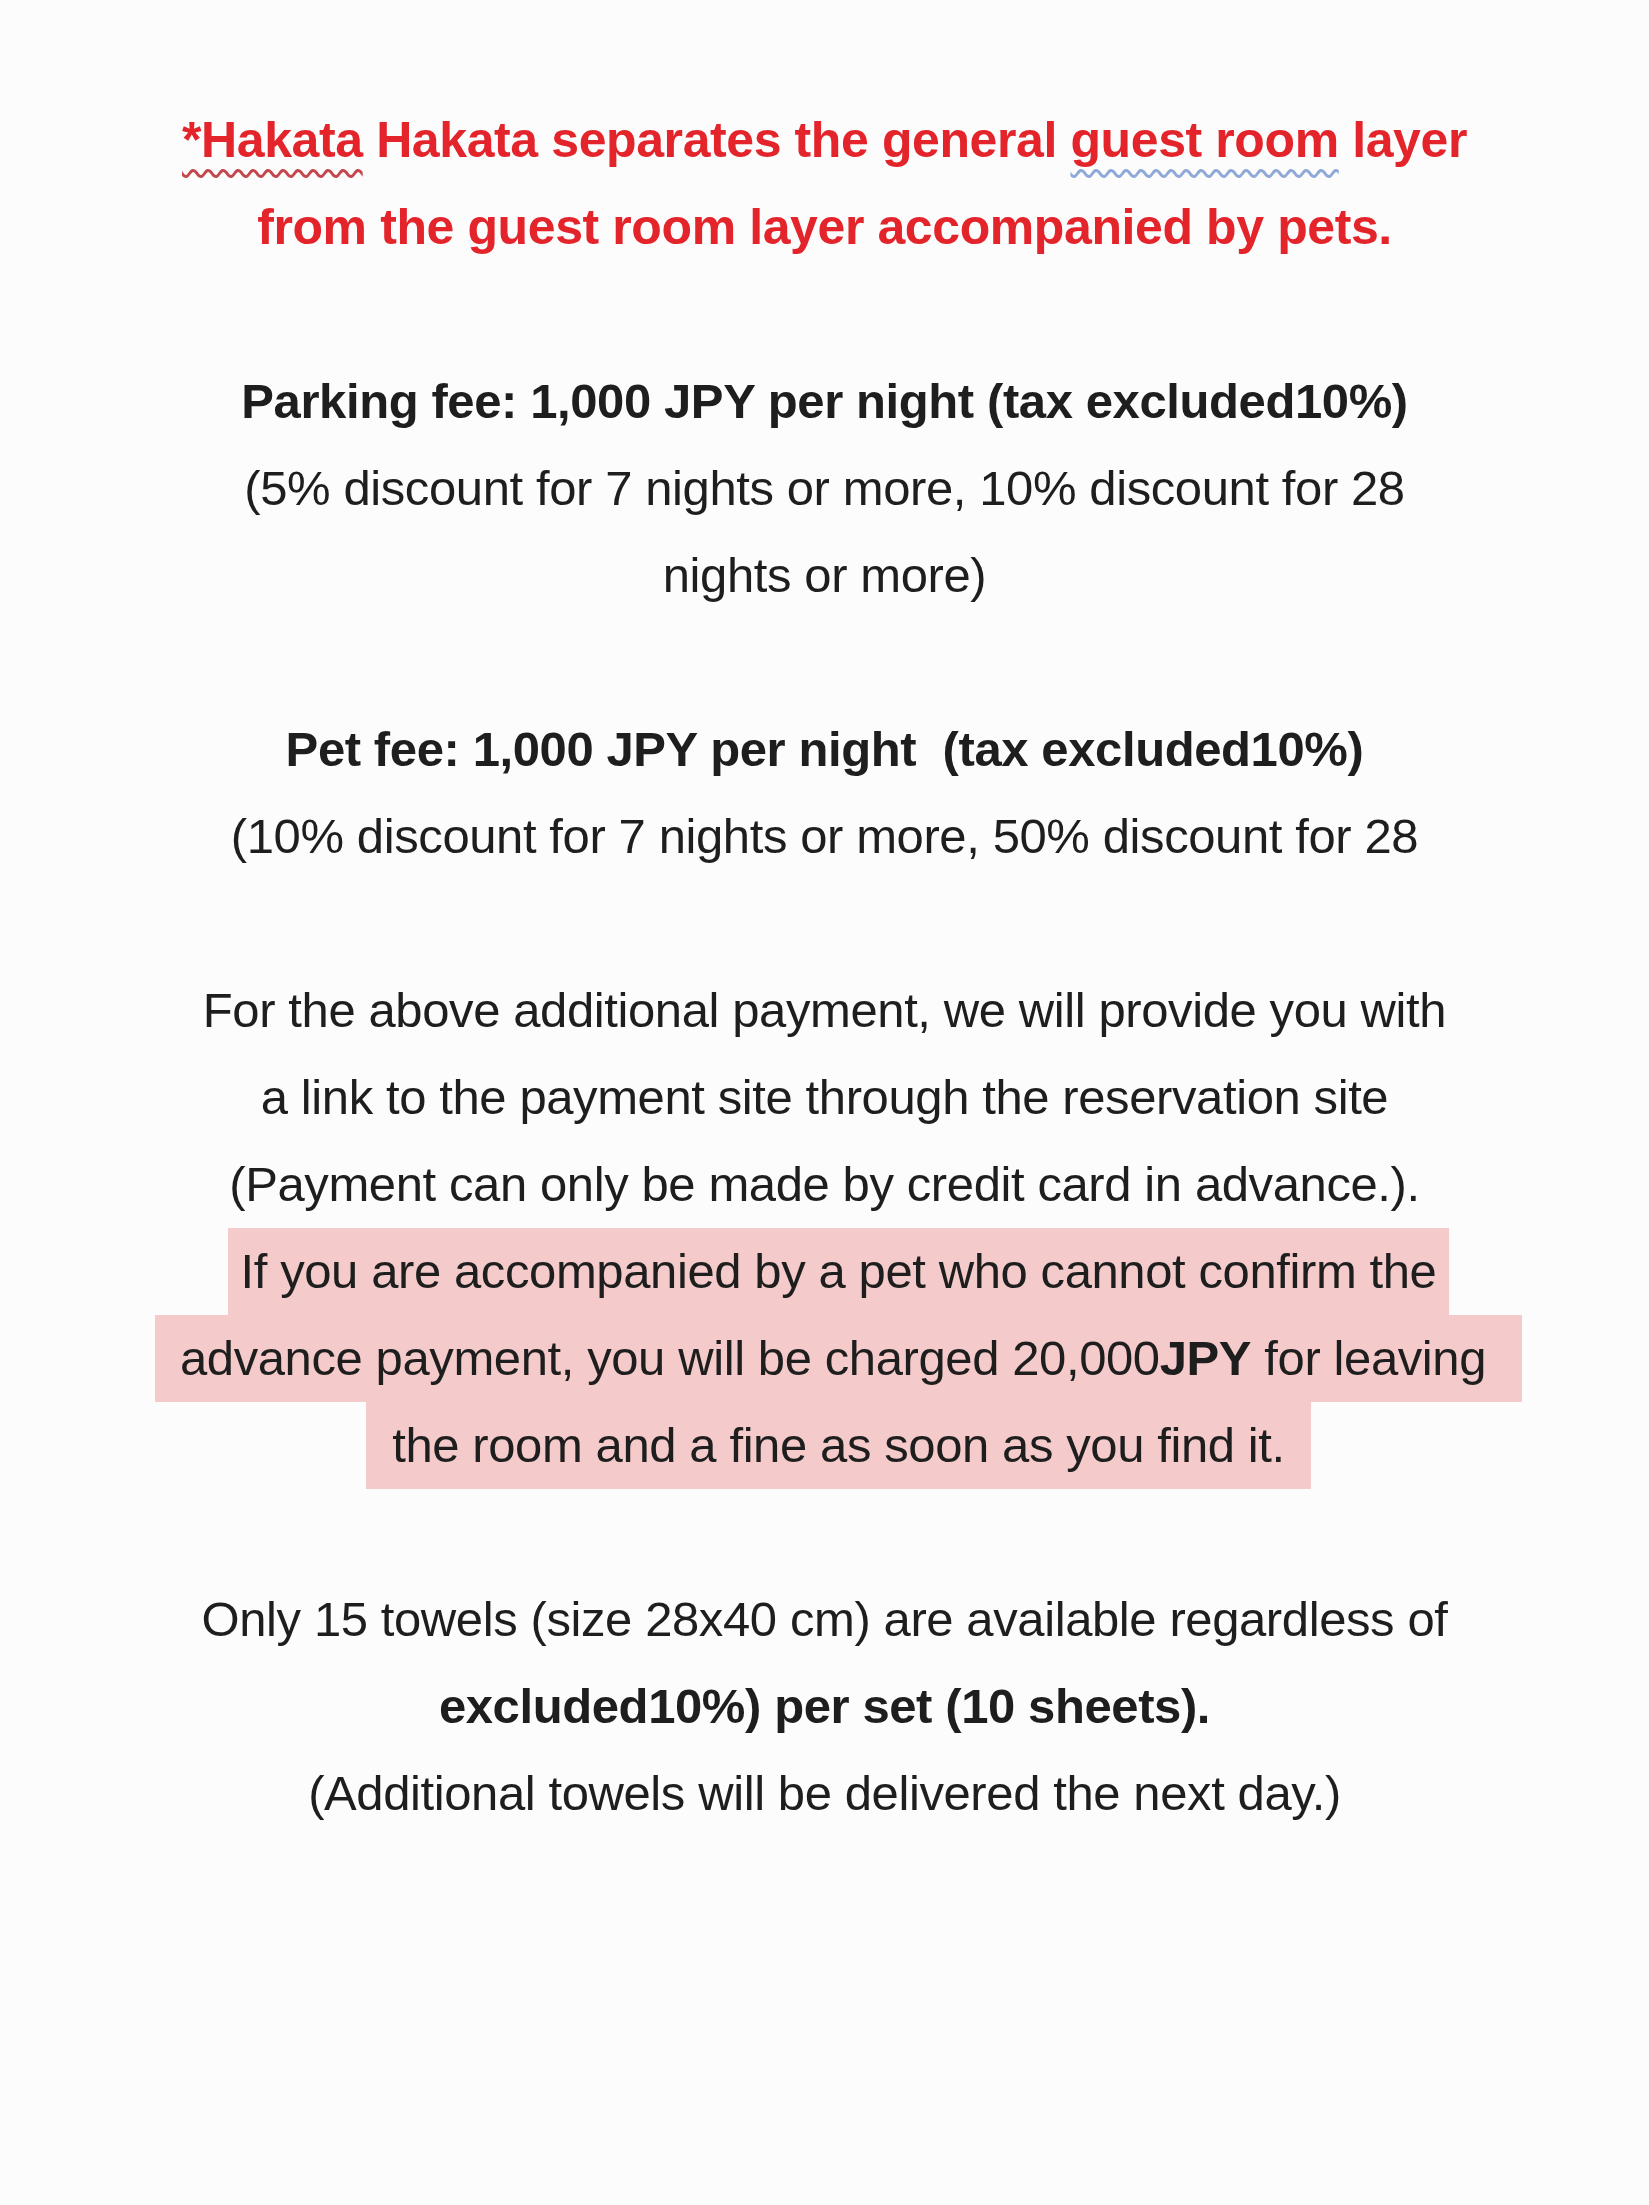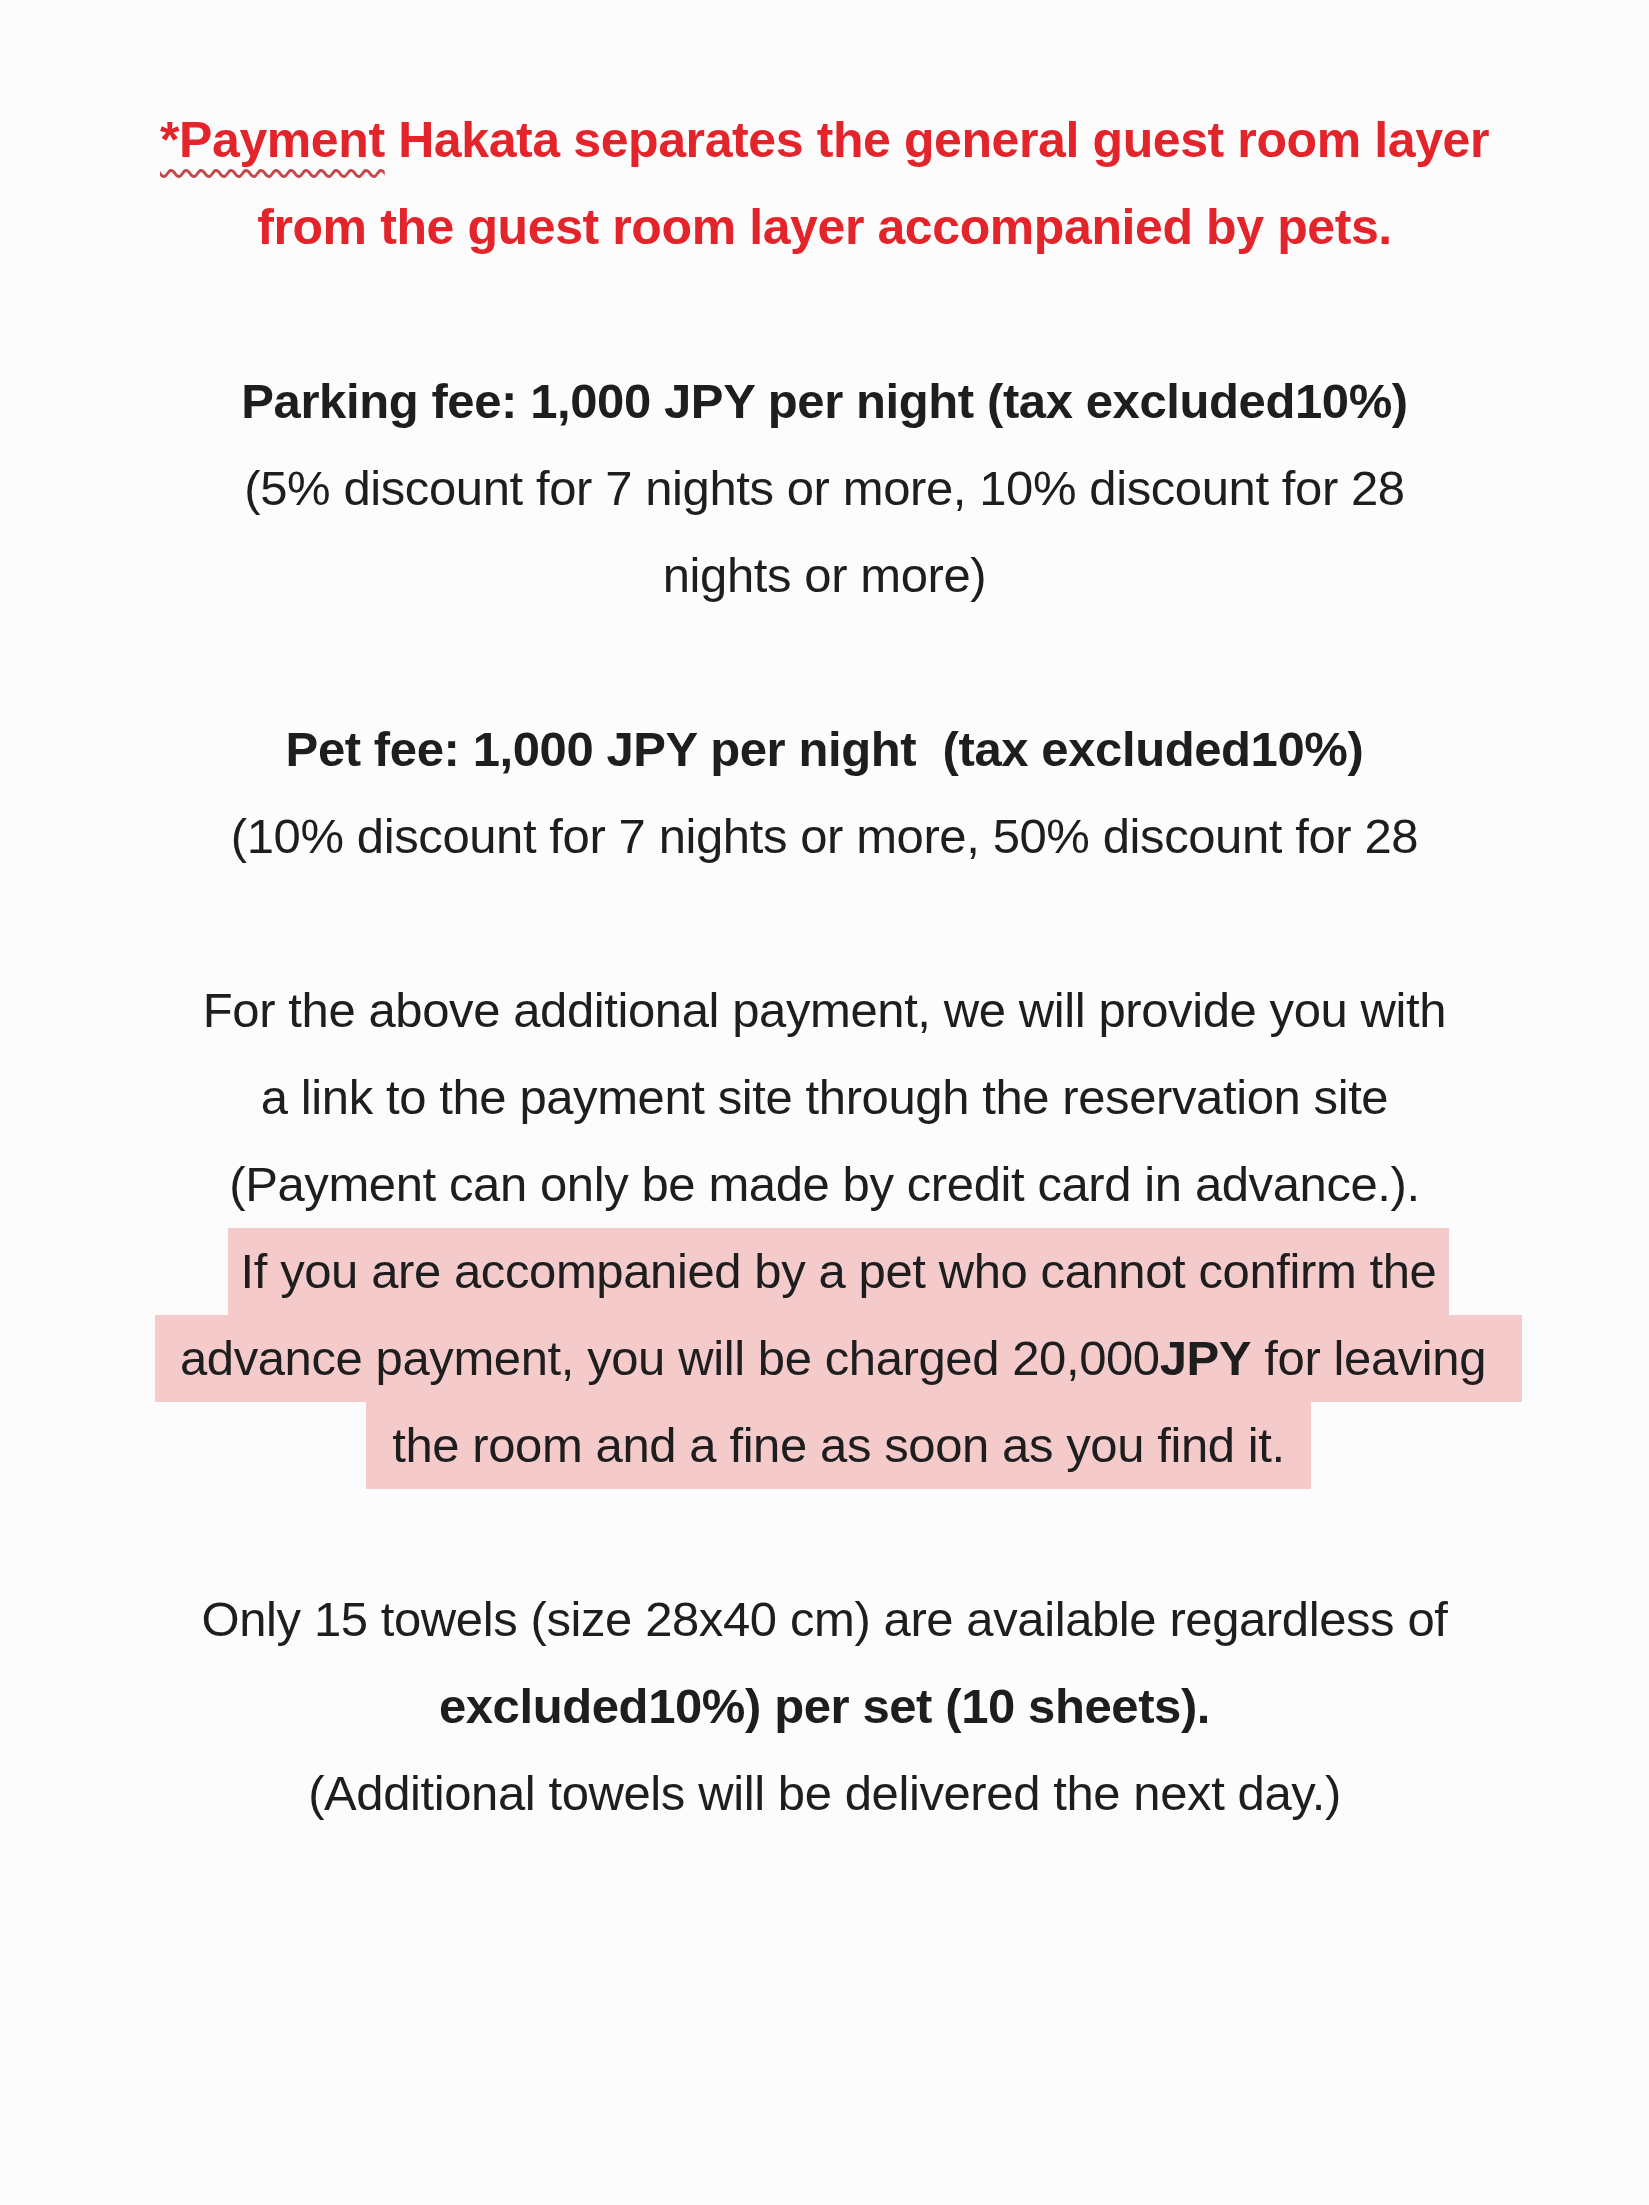--- a/index.html
+++ b/index.html
@@ -43,33 +43,34 @@
   .pink-wide { padding: 0 36px 0 25px; }
   .pink-mid  { padding: 0 26px; }
   .wavy-r {
     text-decoration: underline;
     text-decoration-style: wavy;
     text-decoration-color: #c3484e;
     text-decoration-thickness: 3.3px;
     text-underline-offset: 11.5px;
   }
   .wavy-b {
+    text-decoration: underline;
     text-decoration-style: wavy;
     text-decoration-color: #90a8d8;
     text-decoration-thickness: 3.3px;
     text-underline-offset: 11.5px;
   }
 </style>
 </head>
 <body>
 
 <div class="page">
 
   <div>
-    <div class="line red"><span class="wavy-r">*Payment</span><span> Hakata separates the general </span><span class="wavy-b">guest room</span><span> layer</span></div>
+    <div class="line red"><span class="wavy-r">*Hakata</span><span> Hakata separates the general </span><span class="wavy-b">guest room</span><span> layer</span></div>
     <div class="line red">from the guest room layer accompanied by pets.</div>
   </div>
 
   <div class="gap"></div>
 
   <div>
     <div class="line b">Parking fee: 1,000 JPY per night (tax excluded10%)</div>
     <div class="line">(5% discount for 7 nights or more, 10% discount for 28</div>
     <div class="line">nights or more)</div>
   </div>

